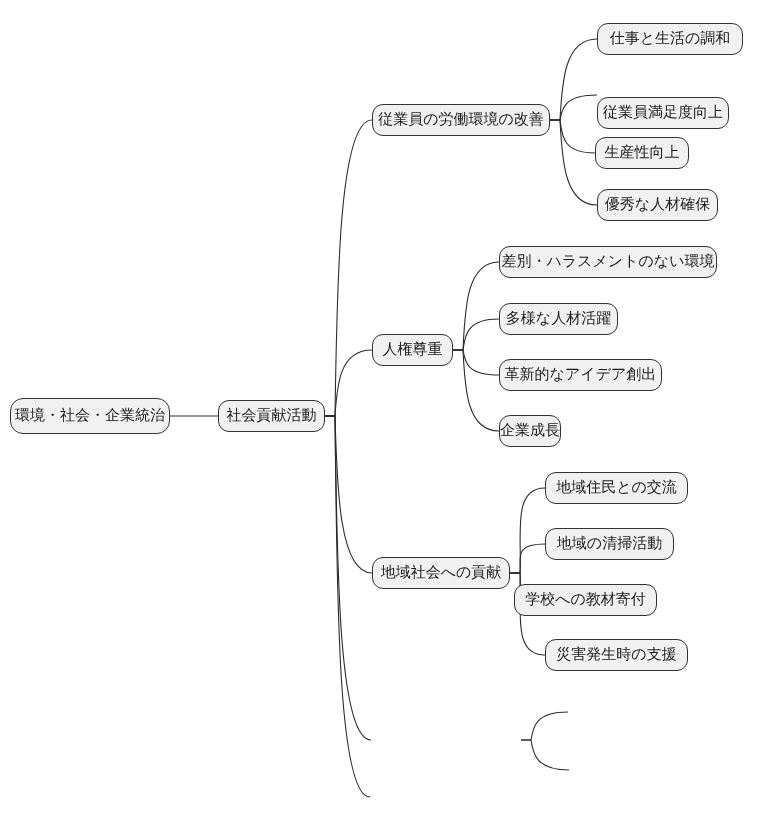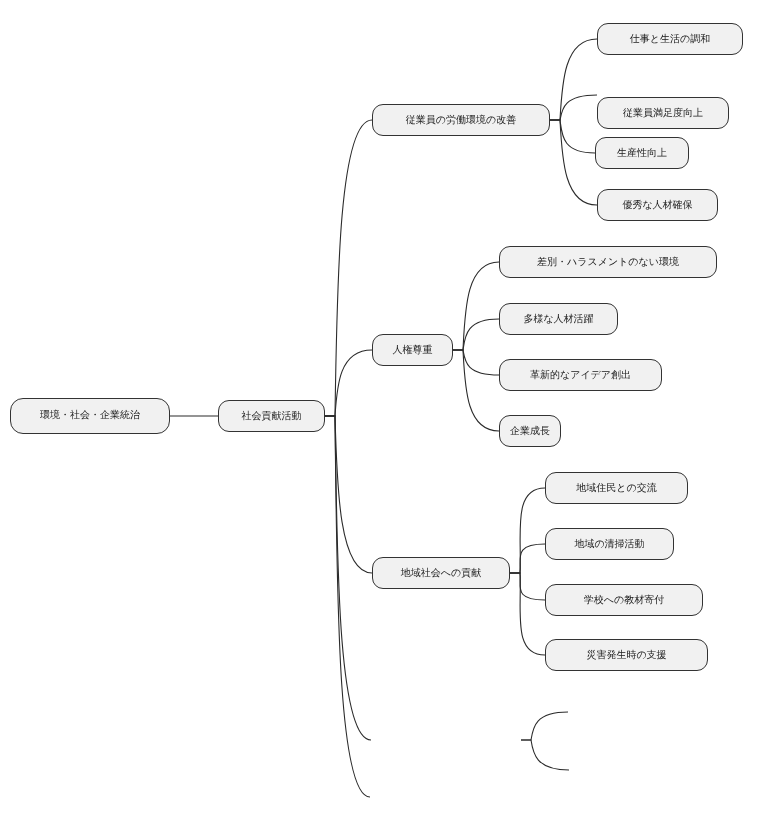--- a/index.html
+++ b/index.html
@@ -14,30 +14,29 @@
   .node{
     position:absolute;
     z-index:1;
     box-sizing:border-box;
     height:32px;
     line-height:29px;
     background:#f1f1f1;
     border:1.4px solid #333333;
     border-radius:11px;
     color:#1a1a1a;
-    font-size:10px;
+    font-size:15px;
     text-align:center;
     white-space:nowrap;
     overflow:hidden;
   }
   .node.root{
     height:36px;
     line-height:33px;
     border-radius:13px;
-    font-family:Liberation Mono, monospace;
   }
 </style>
 </head>
 <body>
 
 <div id="canvas">
   <svg id="edges" width="782" height="837">
       <path d="M 170 416 L 218 416" fill="none" stroke="#2b2b2b" stroke-width="1.1"></path>
       <path d="M 325 416 L 335 416 C 337 282.79999999999995, 339 120, 372 120" fill="none" stroke="#2b2b2b" stroke-width="1.1"></path>
       <path d="M 325 416 L 335 416 C 337 386.3, 339 350, 372 350" fill="none" stroke="#2b2b2b" stroke-width="1.1"></path>
@@ -72,16 +71,16 @@
   <div class="node" id="c13" style="left:595px;top:137px;width:94px">生産性向上</div>
   <div class="node" id="c14" style="left:597px;top:189px;width:121px">優秀な人材確保</div>
 
   <div class="node" id="c21" style="left:499px;top:246px;width:218px">差別・ハラスメントのない環境</div>
   <div class="node" id="c22" style="left:499px;top:303px;width:119px">多様な人材活躍</div>
   <div class="node" id="c23" style="left:499px;top:359px;width:163px">革新的なアイデア創出</div>
   <div class="node" id="c24" style="left:499px;top:415px;width:62px">企業成長</div>
 
   <div class="node" id="c31" style="left:545px;top:472px;width:143px">地域住民との交流</div>
   <div class="node" id="c32" style="left:545px;top:528px;width:129px">地域の清掃活動</div>
-  <div class="node" id="c33" style="left:545px;top:584px;width:158px">学校への教材寄付</div>
-  <div class="node" id="c34" style="left:545px;top:639px;width:163px">災害発生時の支援</div>
+  <div class="node" id="c33" style="left:514px;top:584px;width:143px">学校への教材寄付</div>
+  <div class="node" id="c34" style="left:545px;top:639px;width:143px">災害発生時の支援</div>
 
 </div>
 
 </body></html>

